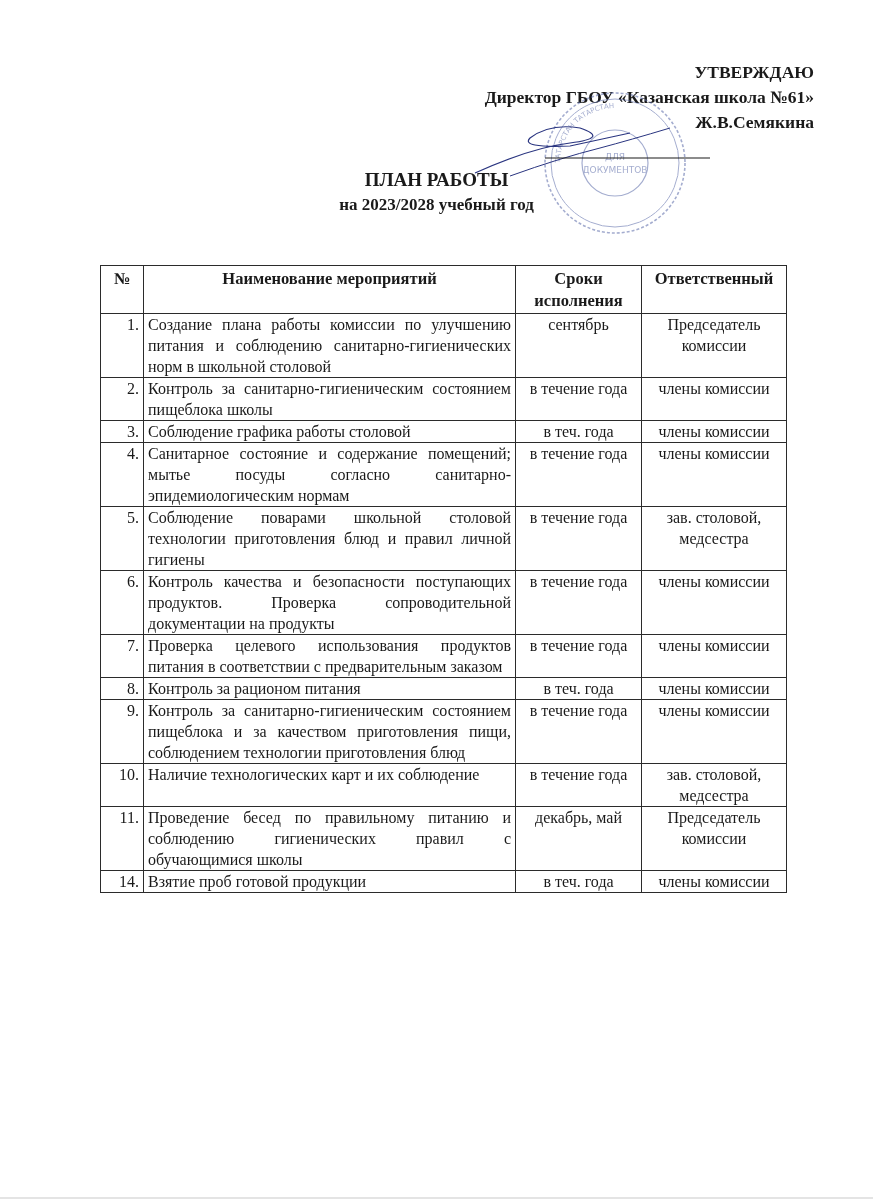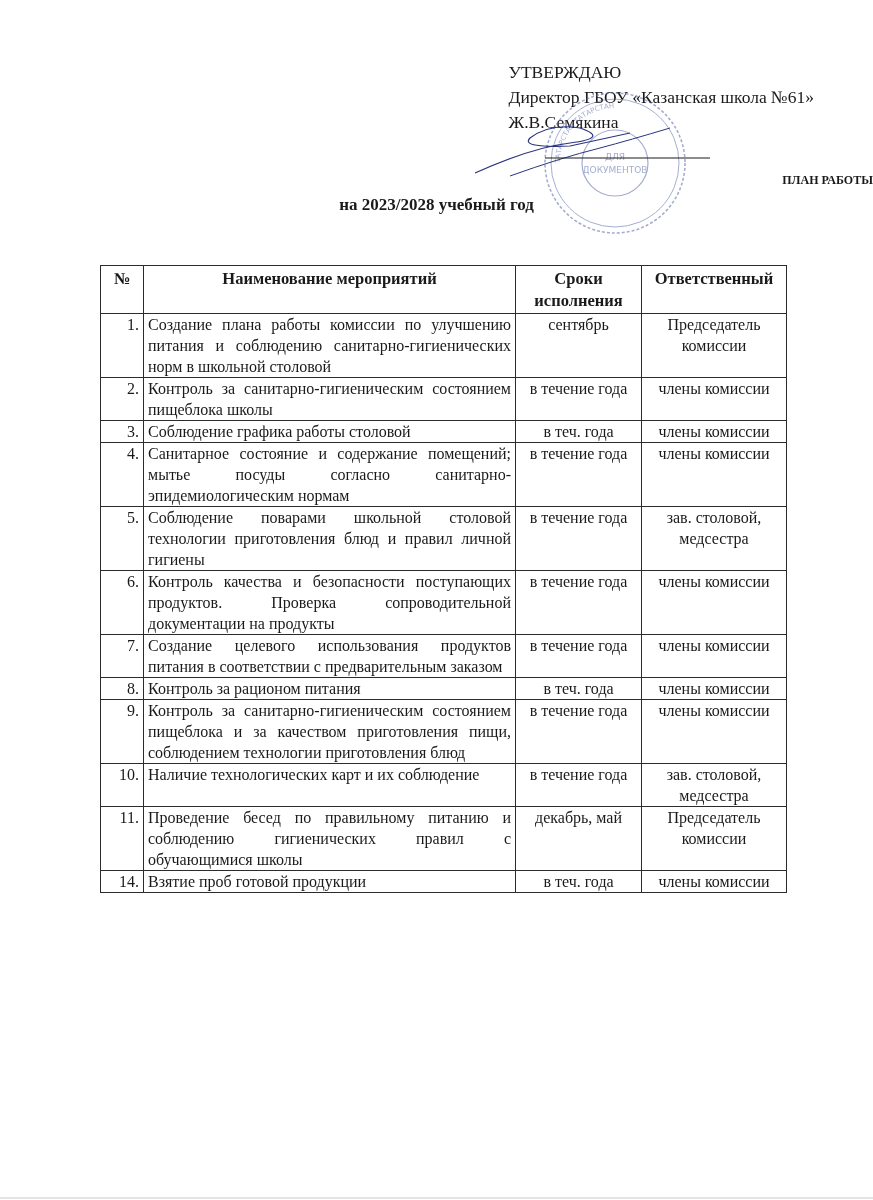--- a/index.html
+++ b/index.html
@@ -1,23 +1,23 @@
 <!DOCTYPE html>
 <html><head>
 <meta charset="utf-8">
 <style>
   html, body { margin: 0; padding: 0; }
   body {
     width: 873px; height: 1200px; background: #ffffff; position: relative; overflow: hidden;
     font-family: "Liberation Serif", "DejaVu Serif", serif; color: #1a1a1a;
   }
-  .approval { position: absolute; right: 59px; top: 60px; font-weight: normal; font-size: 17.5px; line-height: 25px; }
+  .approval { position: absolute; right: 59px; top: 60px; text-align: right; font-weight: bold; font-size: 17.5px; line-height: 25px; }
   .approval div { white-space: nowrap; }
   .title-block { position: absolute; left: 0; width: 873px; top: 166px; text-align: center; font-weight: bold; }
-  .title-main { font-size: 12px; line-height: 28px; text-align: right; }
+  .title-main { font-size: 19px; line-height: 28px; }
   .title-sub { font-size: 17px; line-height: 22px; }
   .stamp { position: absolute; left: 540px; top: 88px; width: 150px; height: 150px; pointer-events: none; opacity: 0.55; }
   .signature { position: absolute; left: 470px; top: 118px; width: 240px; height: 60px; pointer-events: none; }
   table.plan {
     position: absolute; left: 100px; top: 265px; width: 687px; border-collapse: collapse;
     font-size: 16px; line-height: 21px;
   }
   table.plan th, table.plan td { border: 1px solid #2b2b2b; vertical-align: top; padding: 0 4px; }
   table.plan th { font-weight: bold; font-size: 16.5px; text-align: center; line-height: 22px; padding-top: 2px; height: 45px; }
   th.col-num { width: 34px; }
@@ -100,21 +100,21 @@
         <td class="resp">зав. столовой, медсестра</td>
       </tr>
       <tr>
         <td class="num">6.</td>
         <td class="name">Контроль качества и безопасности поступающих продуктов. Проверка сопроводительной документации на продукты</td>
         <td class="date">в течение года</td>
         <td class="resp">члены комиссии</td>
       </tr>
       <tr>
         <td class="num">7.</td>
-        <td class="name">Создание целевого использования продуктов питания в соответствии с предварительным заказом</td>
+        <td class="name">Проверка целевого использования продуктов питания в соответствии с предварительным заказом</td>
         <td class="date">в течение года</td>
         <td class="resp">члены комиссии</td>
       </tr>
       <tr>
         <td class="num">8.</td>
         <td class="name">Контроль за рационом питания</td>
         <td class="date">в теч. года</td>
         <td class="resp">члены комиссии</td>
       </tr>
       <tr>

